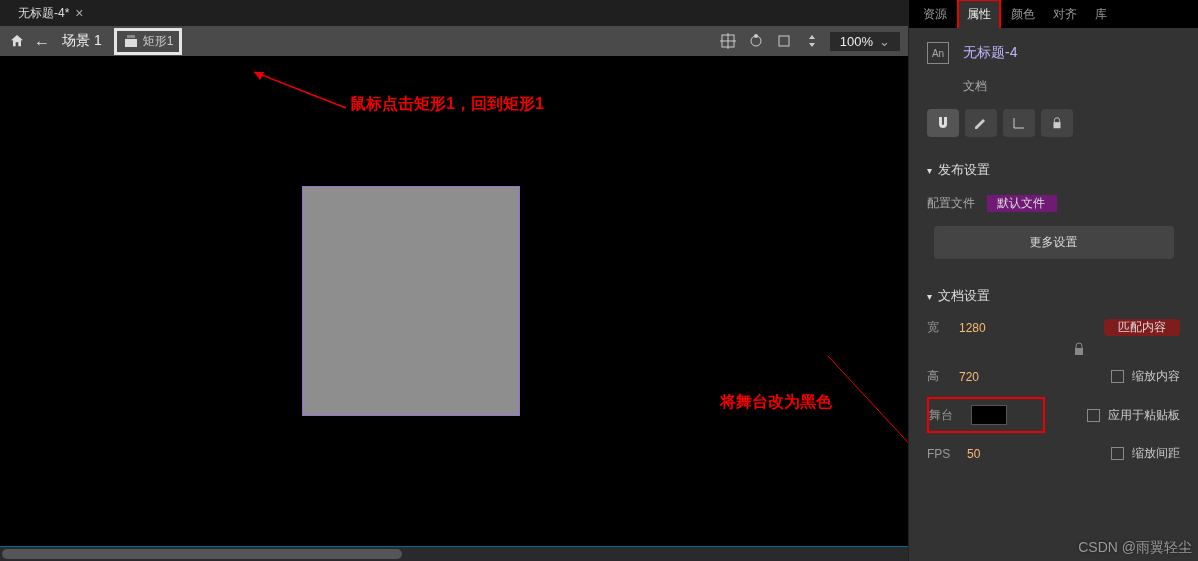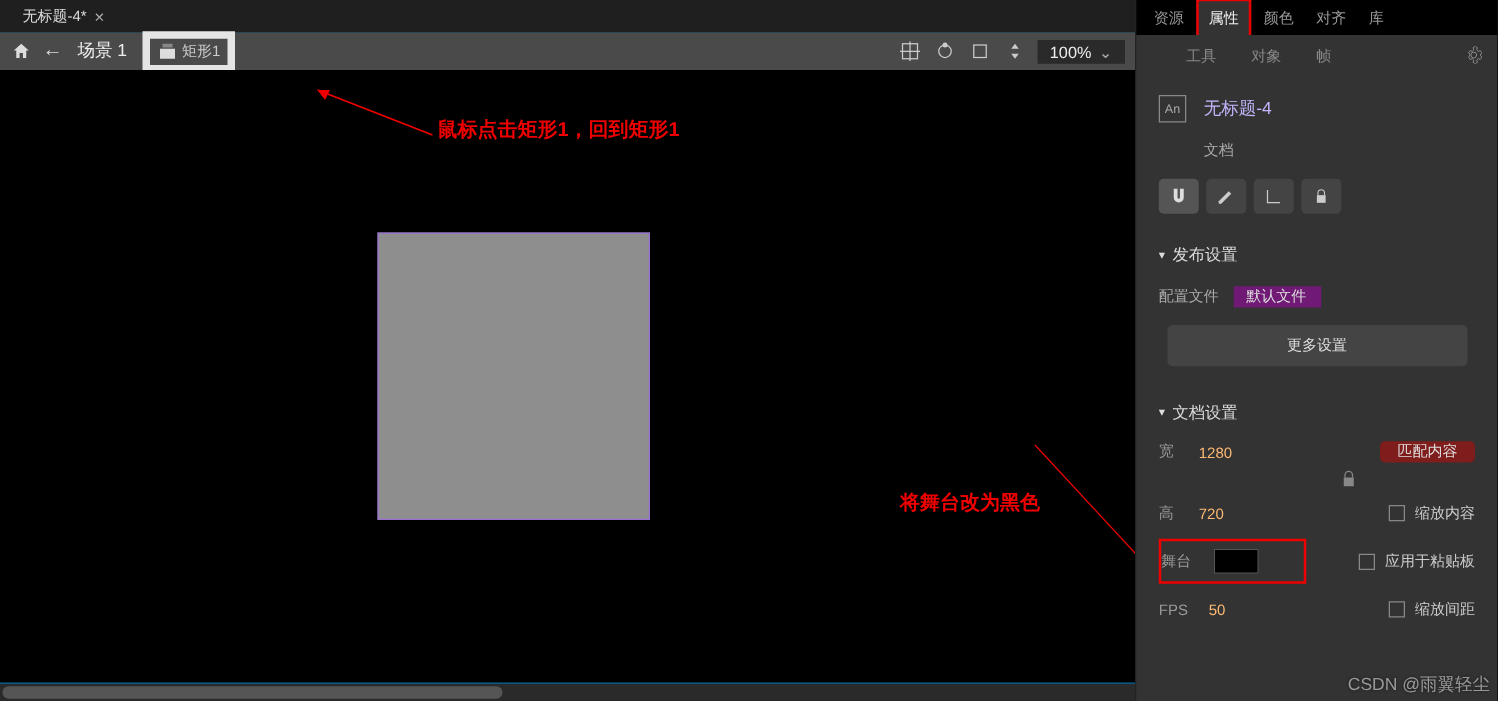--- a/index.html
+++ b/index.html
@@ -8,21 +8,21 @@
 .main-area { position: absolute; left: 0; top: 0; width: 908px; height: 561px; background: #0369a1; }
 
 .tab-bar { height: 26px; background: #1f1f1f; display: flex; align-items: center; padding-left: 10px; }
 .tab { display: flex; align-items: center; gap: 6px; padding: 4px 8px; font-size: 12px; color: #ddd; }
 .tab-close { color: #aaa; font-size: 14px; cursor: pointer; }
 
 .breadcrumb-bar { height: 30px; background: #4a4a4a; display: flex; align-items: center; padding: 0 8px; gap: 8px; position: relative; }
 .bc-icon { width: 18px; height: 18px; display: flex; align-items: center; justify-content: center; color: #ddd; }
 .bc-back { font-size: 16px; color: #ddd; }
 .bc-item { font-size: 14px; color: #eee; padding: 2px 4px; }
-.bc-rect-group { display: flex; align-items: center; gap: 4px; border: 6px solid #e5e5e5; padding: 2px 6px; }
+.bc-rect-group { display: flex; align-items: center; gap: 4px; border: 3px solid #e5e5e5; padding: 2px 6px; }
 .bc-rect-icon { width: 16px; height: 16px; }
 
 .stage-tools { position: absolute; right: 8px; top: 0; height: 30px; display: flex; align-items: center; gap: 8px; }
 .tool-icon { width: 20px; height: 20px; display: flex; align-items: center; justify-content: center; color: #ccc; }
 .zoom-box { background: #2a2a2a; padding: 2px 10px; font-size: 13px; color: #eee; display: flex; align-items: center; gap: 6px; }
 .zoom-chevron { color: #aaa; }
 
 .stage { position: absolute; left: 0; top: 56px; width: 908px; height: 490px; background: #000; }
 .rect-shape { position: absolute; left: 302px; top: 130px; width: 218px; height: 230px; background: #8e8e8e; border: 1px solid #9a6fd4; }
 
@@ -156,30 +156,20 @@
 
 <div class="right-panel">
   <div class="panel-tabs">
     <div class="ptab">资源</div>
     <div class="ptab active">属性</div>
     <div class="ptab">颜色</div>
     <div class="ptab">对齐</div>
     <div class="ptab">库</div>
   </div>
 
-  <div class="sub-tabs">
-    <span>工具</span>
-    <span>对象</span>
-    <span>帧</span>
-    <span class="sub-gear">
-      <svg width="14" height="14" viewBox="0 0 24 24" fill="#aaa">
-          <path d="M12 8a4 4 0 100 8 4 4 0 000-8zm9 4l2 3-2 3-3-1-2 2 1 3-3 2-3-2 1-3-2-2-3 1-2-3 2-3-2-3 2-3 3 1 2-2-1-3 3-2 3 2-1 3 2 2 3-1 2 3z" fill="none" stroke="#aaa"></path>
-        </svg>
-    </span>
-  </div>
 
   <div class="doc-header">
     <div class="doc-icon">An</div>
     <div class="doc-title">无标题-4</div>
   </div>
   <div class="doc-sub">文档</div>
 
   <div class="tool-row">
     <div class="tool-btn active">
       <svg width="16" height="16" viewBox="0 0 16 16" fill="#ddd">

